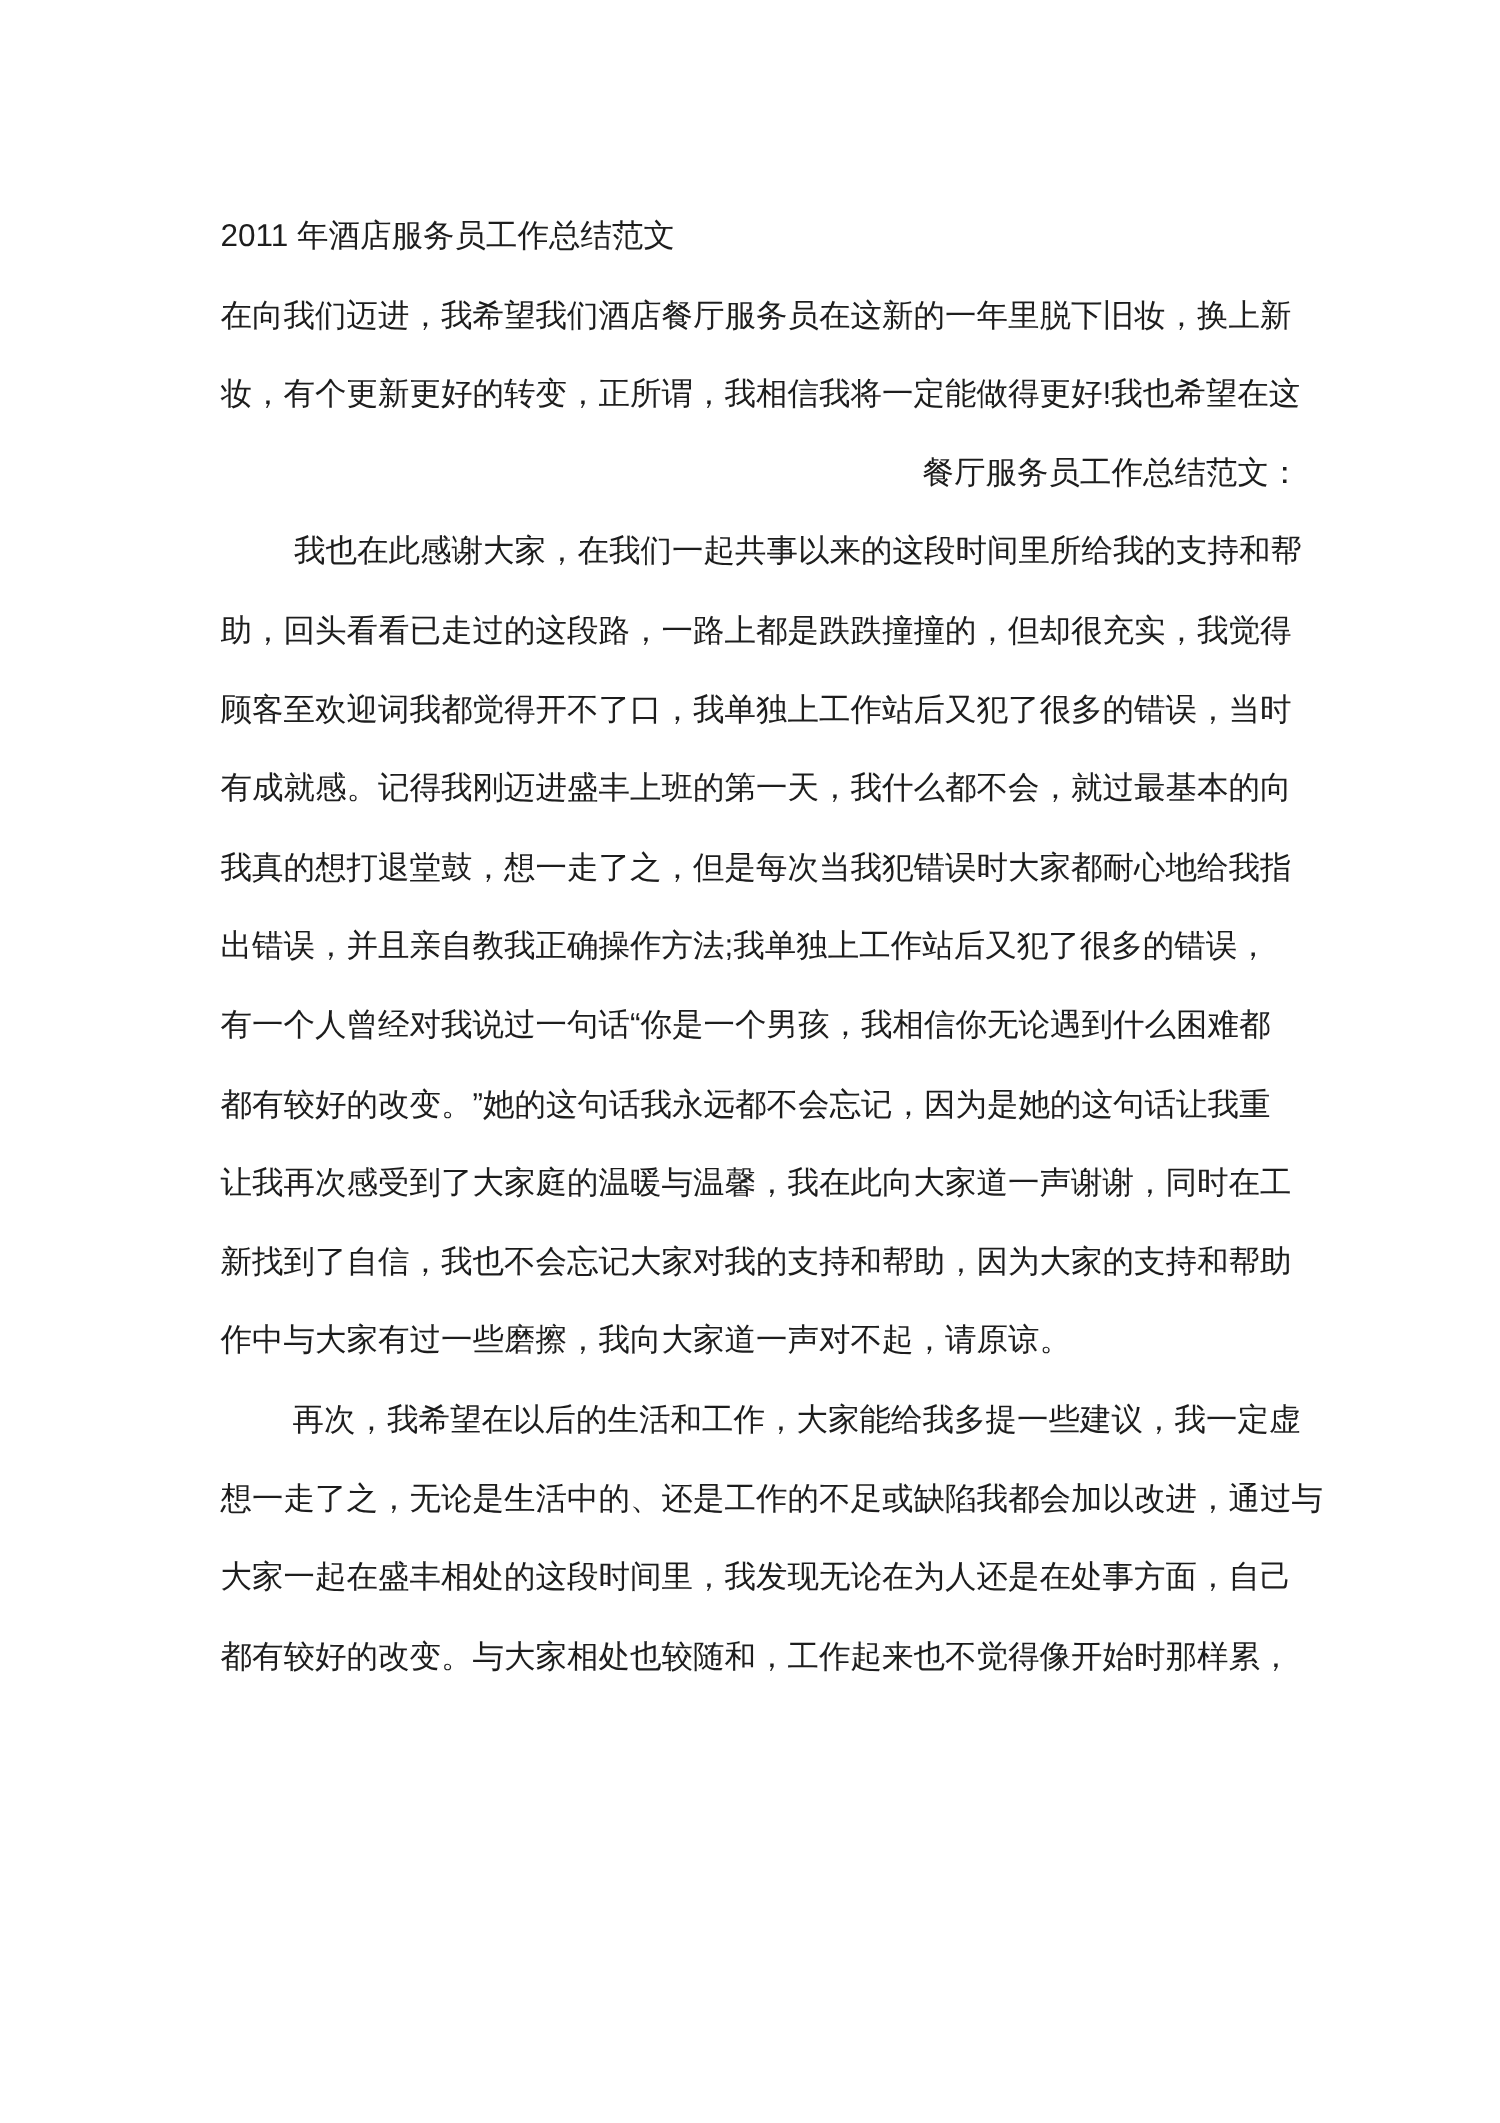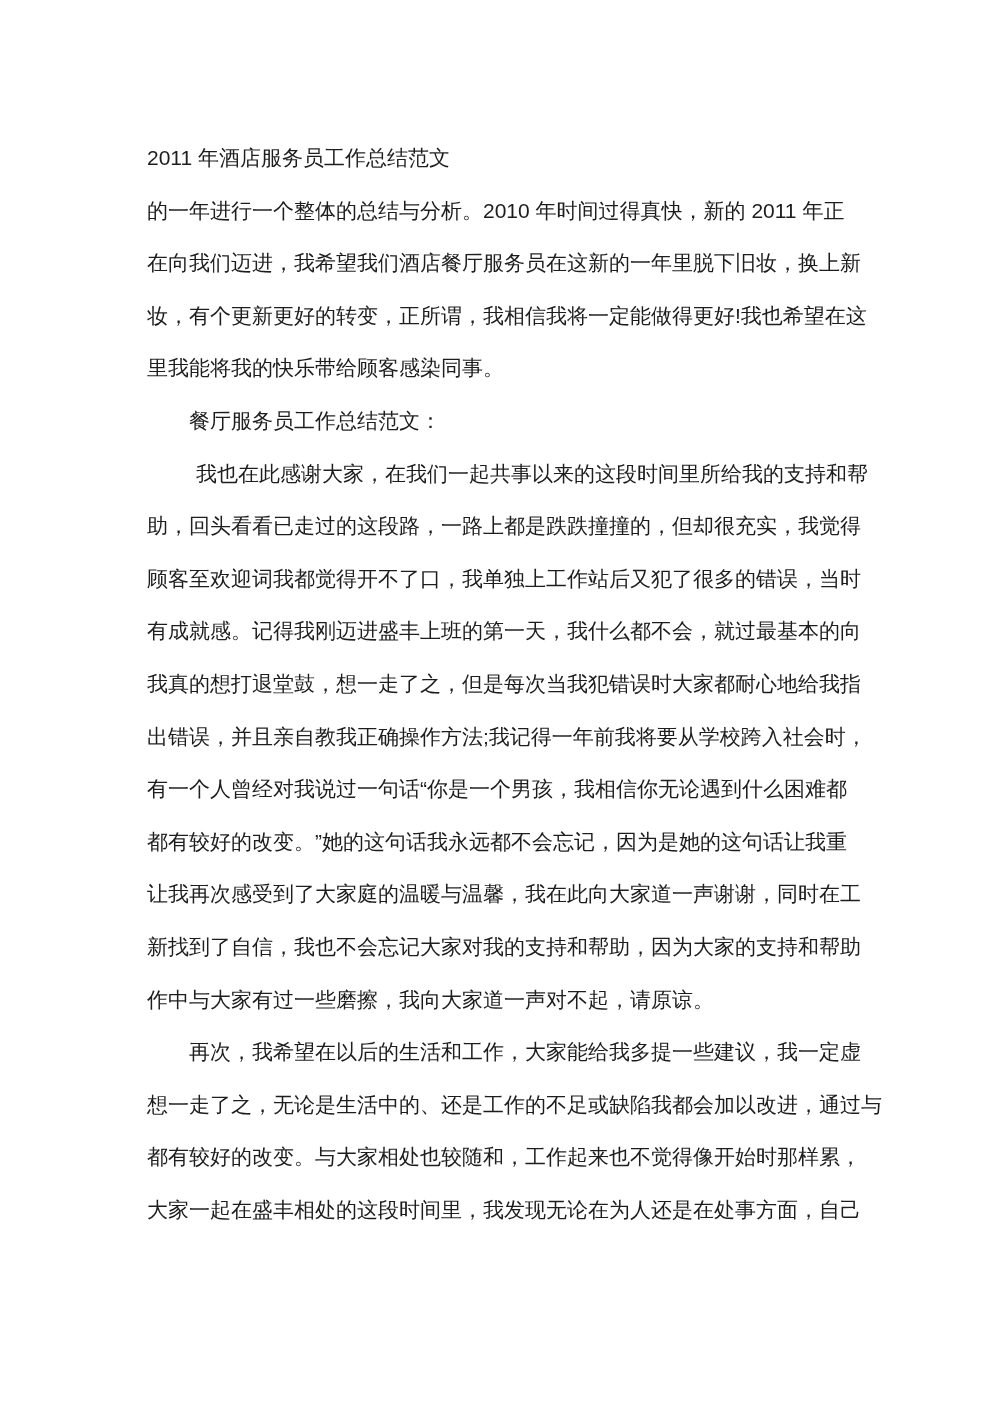--- a/index.html
+++ b/index.html
@@ -22,49 +22,47 @@
     width: 720px;
   }
   .line {
     font-size: 21px;
     line-height: 52.6px;
     color: #1d1d1d;
     white-space: nowrap;
     letter-spacing: 0px;
   }
   
-  .indent-2 { text-indent: 42px; }
+  .indent-2 { text-indent: 42px; text-align: right; }
   .indent-2x { text-indent: 49px; }
 </style>
 </head>
 <body>
 
 <div class="page">
   <div class="content">
 
     <div class="line">2011 年酒店服务员工作总结范文</div>
 
-    <div class="line">的一年进行一个整体的总结与分析。2010 年时间过得真快，新的 2011 年正</div>
     <div class="line">在向我们迈进，我希望我们酒店餐厅服务员在这新的一年里脱下旧妆，换上新</div>
     <div class="line">妆，有个更新更好的转变，正所谓，我相信我将一定能做得更好!我也希望在这</div>
-    <div class="line">里我能将我的快乐带给顾客感染同事。</div>
 
     <div class="line indent-2">餐厅服务员工作总结范文：</div>
 
     <div class="line indent-2x">我也在此感谢大家，在我们一起共事以来的这段时间里所给我的支持和帮</div>
     <div class="line">助，回头看看已走过的这段路，一路上都是跌跌撞撞的，但却很充实，我觉得</div>
     <div class="line">顾客至欢迎词我都觉得开不了口，我单独上工作站后又犯了很多的错误，当时</div>
     <div class="line">有成就感。记得我刚迈进盛丰上班的第一天，我什么都不会，就过最基本的向</div>
     <div class="line">我真的想打退堂鼓，想一走了之，但是每次当我犯错误时大家都耐心地给我指</div>
-    <div class="line">出错误，并且亲自教我正确操作方法;我记得一年前我将要从学校跨入社会时，</div>
+    <div class="line">出错误，并且亲自教我正确操作方法;我单独上工作站后又犯了很多的错误，</div>
     <div class="line">有一个人曾经对我说过一句话“你是一个男孩，我相信你无论遇到什么困难都</div>
     <div class="line">都有较好的改变。”她的这句话我永远都不会忘记，因为是她的这句话让我重</div>
     <div class="line">让我再次感受到了大家庭的温暖与温馨，我在此向大家道一声谢谢，同时在工</div>
     <div class="line">新找到了自信，我也不会忘记大家对我的支持和帮助，因为大家的支持和帮助</div>
     <div class="line">作中与大家有过一些磨擦，我向大家道一声对不起，请原谅。</div>
 
     <div class="line indent-2">再次，我希望在以后的生活和工作，大家能给我多提一些建议，我一定虚</div>
     <div class="line">想一走了之，无论是生活中的、还是工作的不足或缺陷我都会加以改进，通过与</div>
+    <div class="line">大家一起在盛丰相处的这段时间里，我发现无论在为人还是在处事方面，自己</div>
     <div class="line">都有较好的改变。与大家相处也较随和，工作起来也不觉得像开始时那样累，</div>
-    <div class="line">大家一起在盛丰相处的这段时间里，我发现无论在为人还是在处事方面，自己</div>
 
   </div>
 </div>
 
 </body></html>

